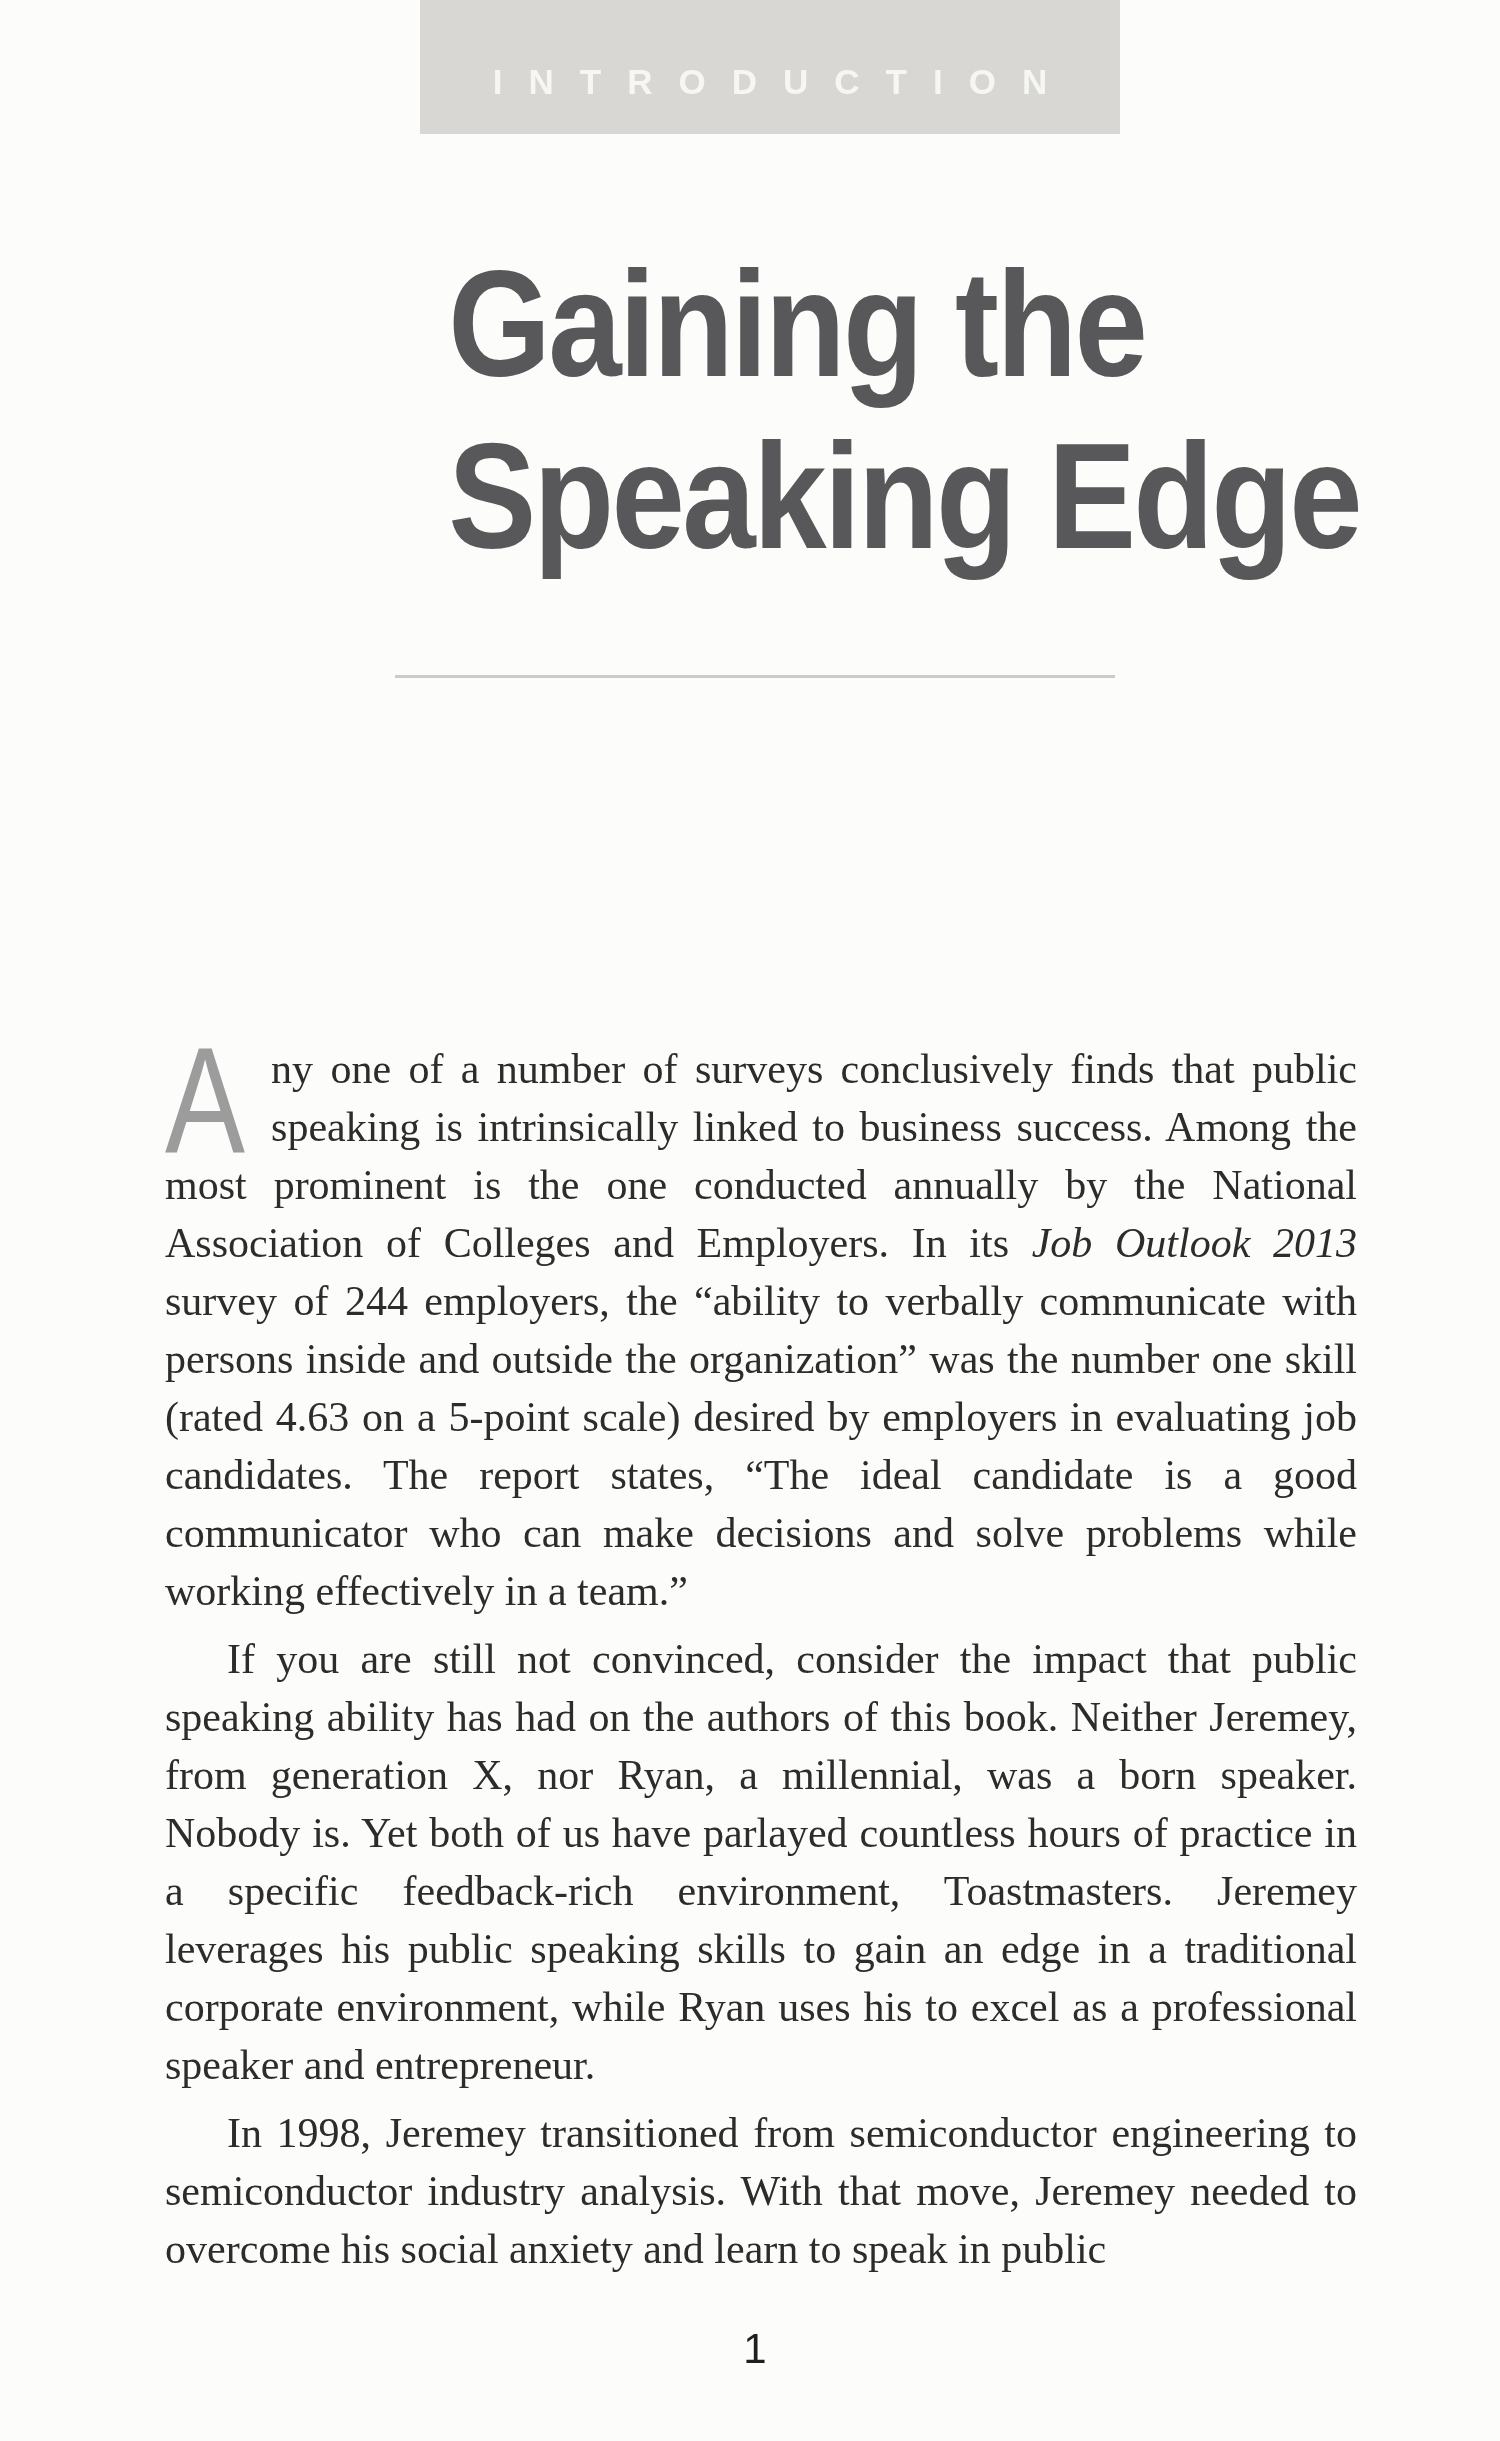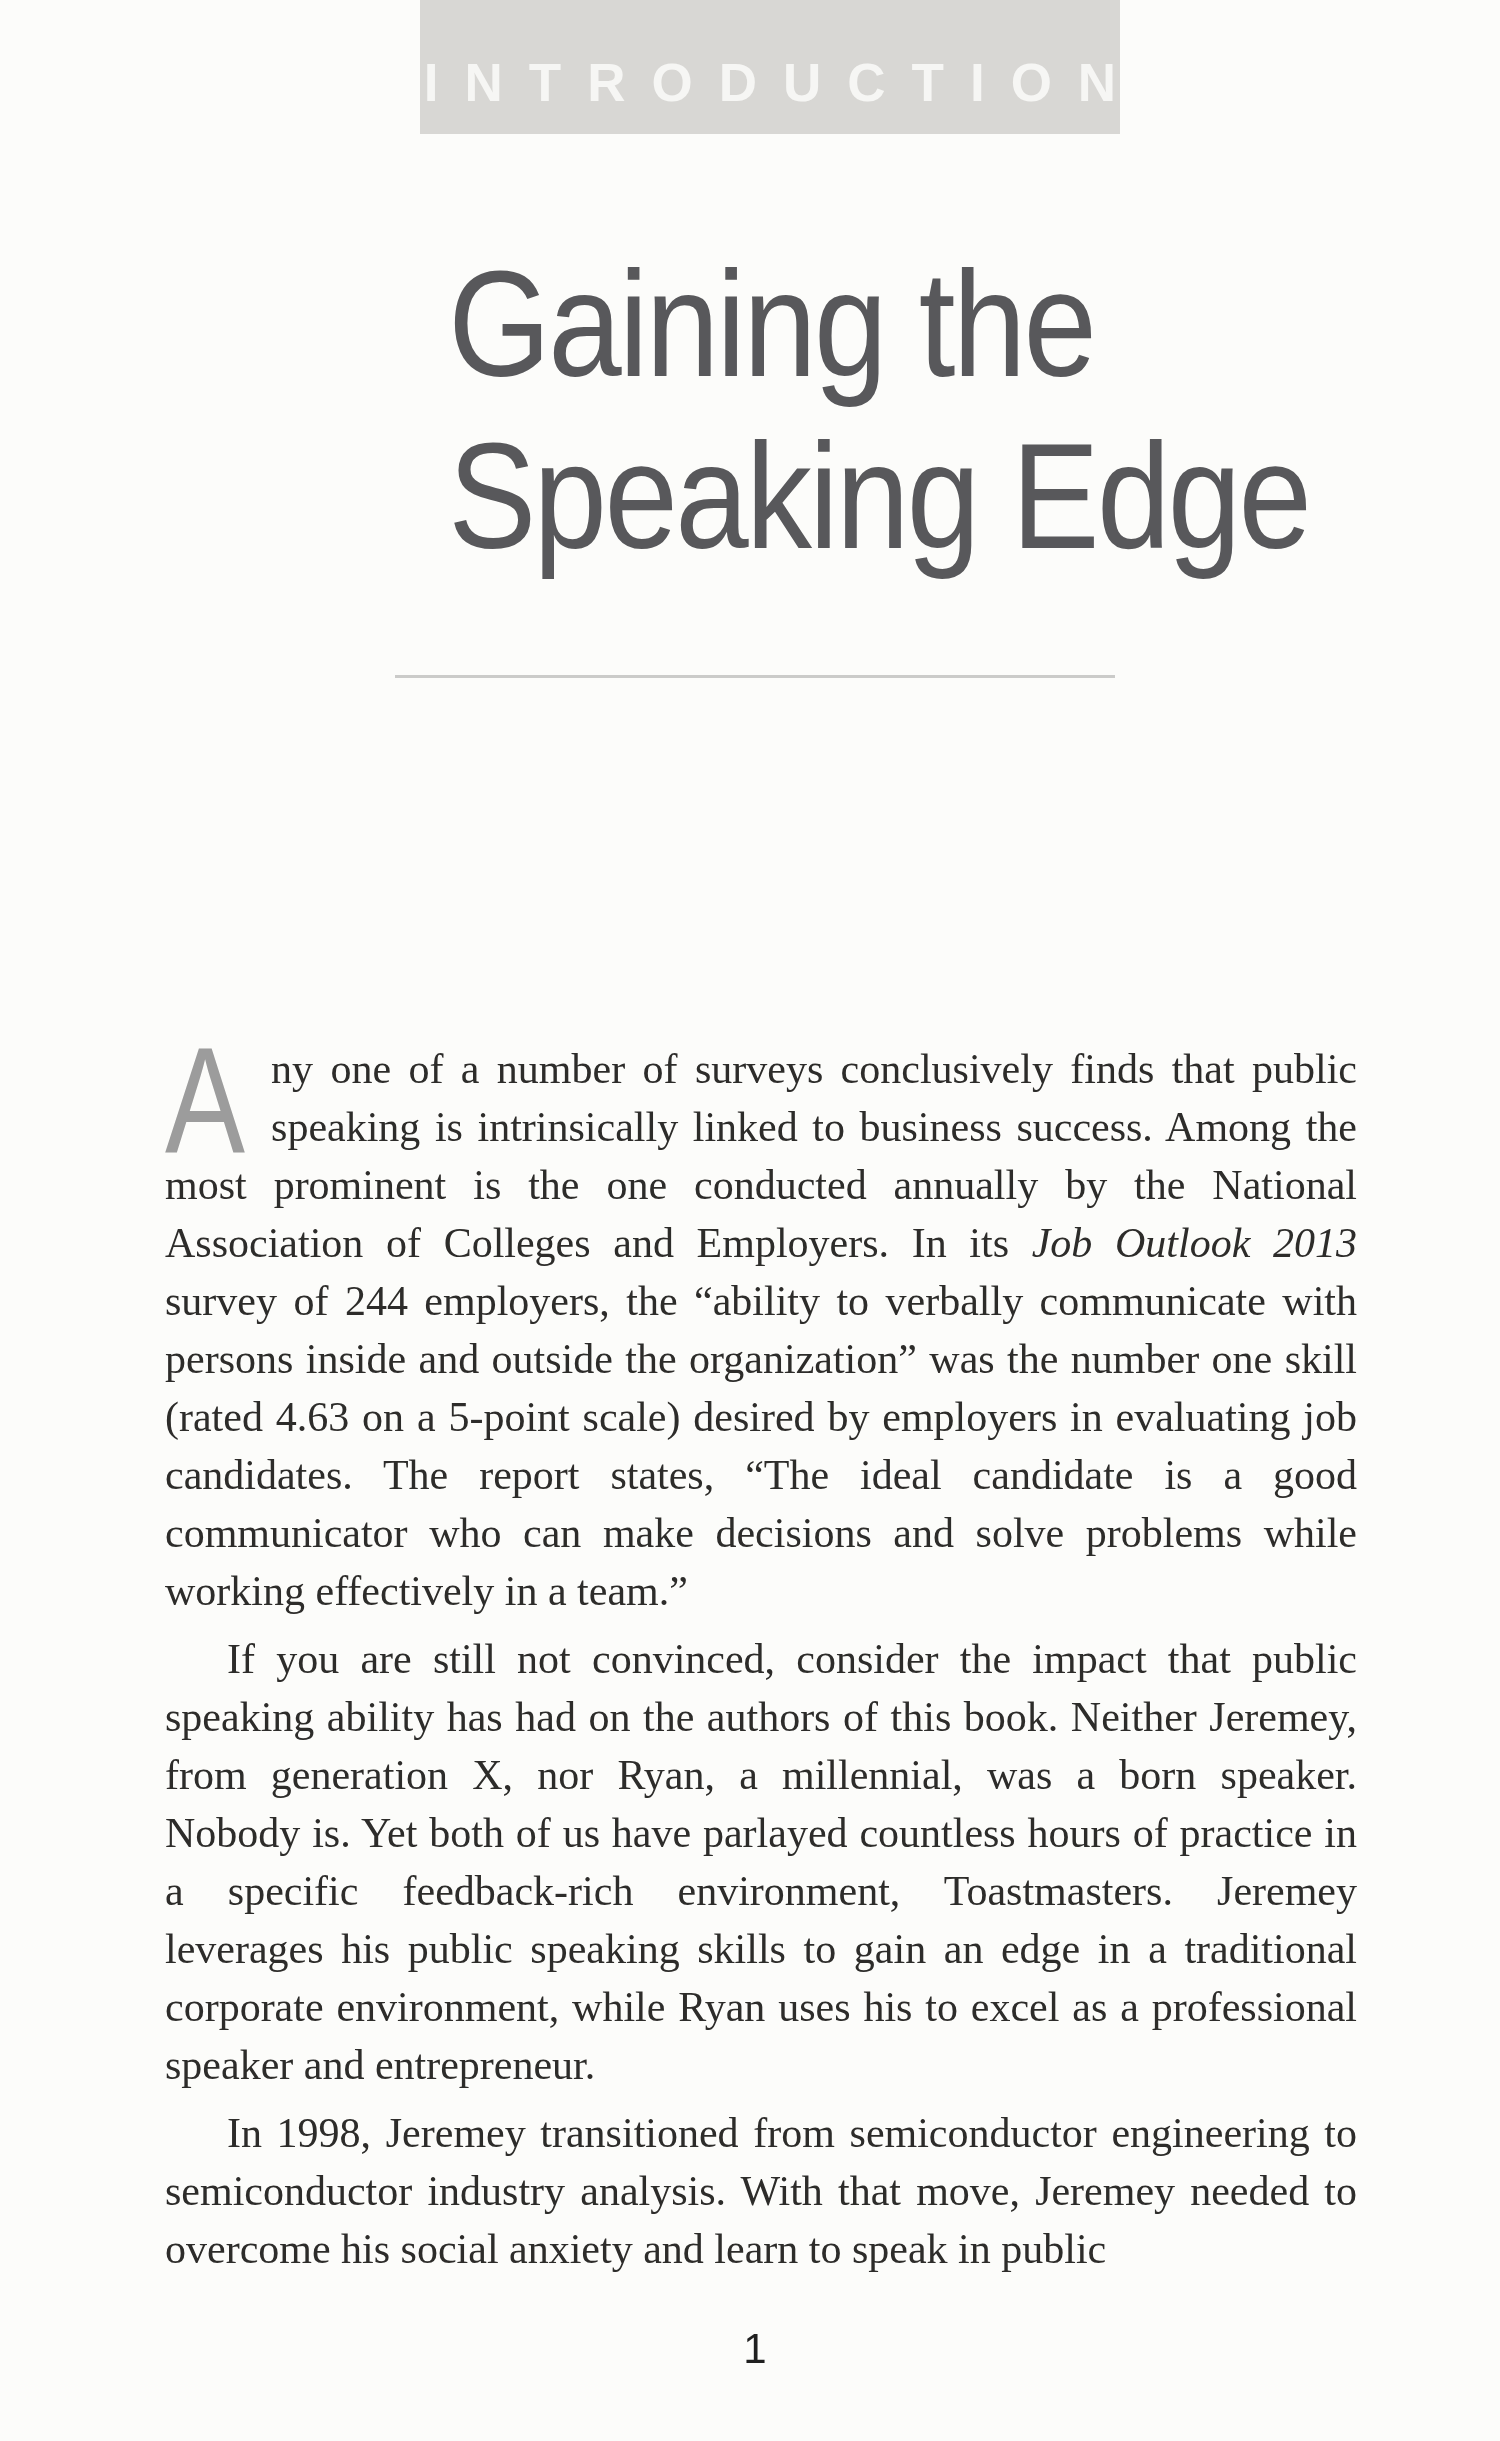--- a/index.html
+++ b/index.html
@@ -27,33 +27,33 @@
     background:var(--kicker-box);
     display:flex;
     align-items:center;
     justify-content:center;
     padding-top:30px;
     box-sizing:border-box;
   }
   .kicker-label{
     font-family:"Liberation Sans", sans-serif;
     font-weight:bold;
-    font-size:53px;
+    font-size:35px;
     letter-spacing:26px;
     text-indent:26px;
     color:var(--kicker-text);
     white-space:nowrap;
   }
   .chapter-title{
     position:absolute;
     top:238px; left:405px;
     width:720px;
     text-align:center;
     font-family:"Liberation Sans", sans-serif;
-    font-weight:normal;
+    font-weight:bold;
     color:var(--title-text);
     font-size:150px;
     line-height:172px;
     letter-spacing:-3px;
   }
   .title-line{
     transform:scaleX(0.88);
     transform-origin:50% 50%;
     white-space:nowrap;
   }

